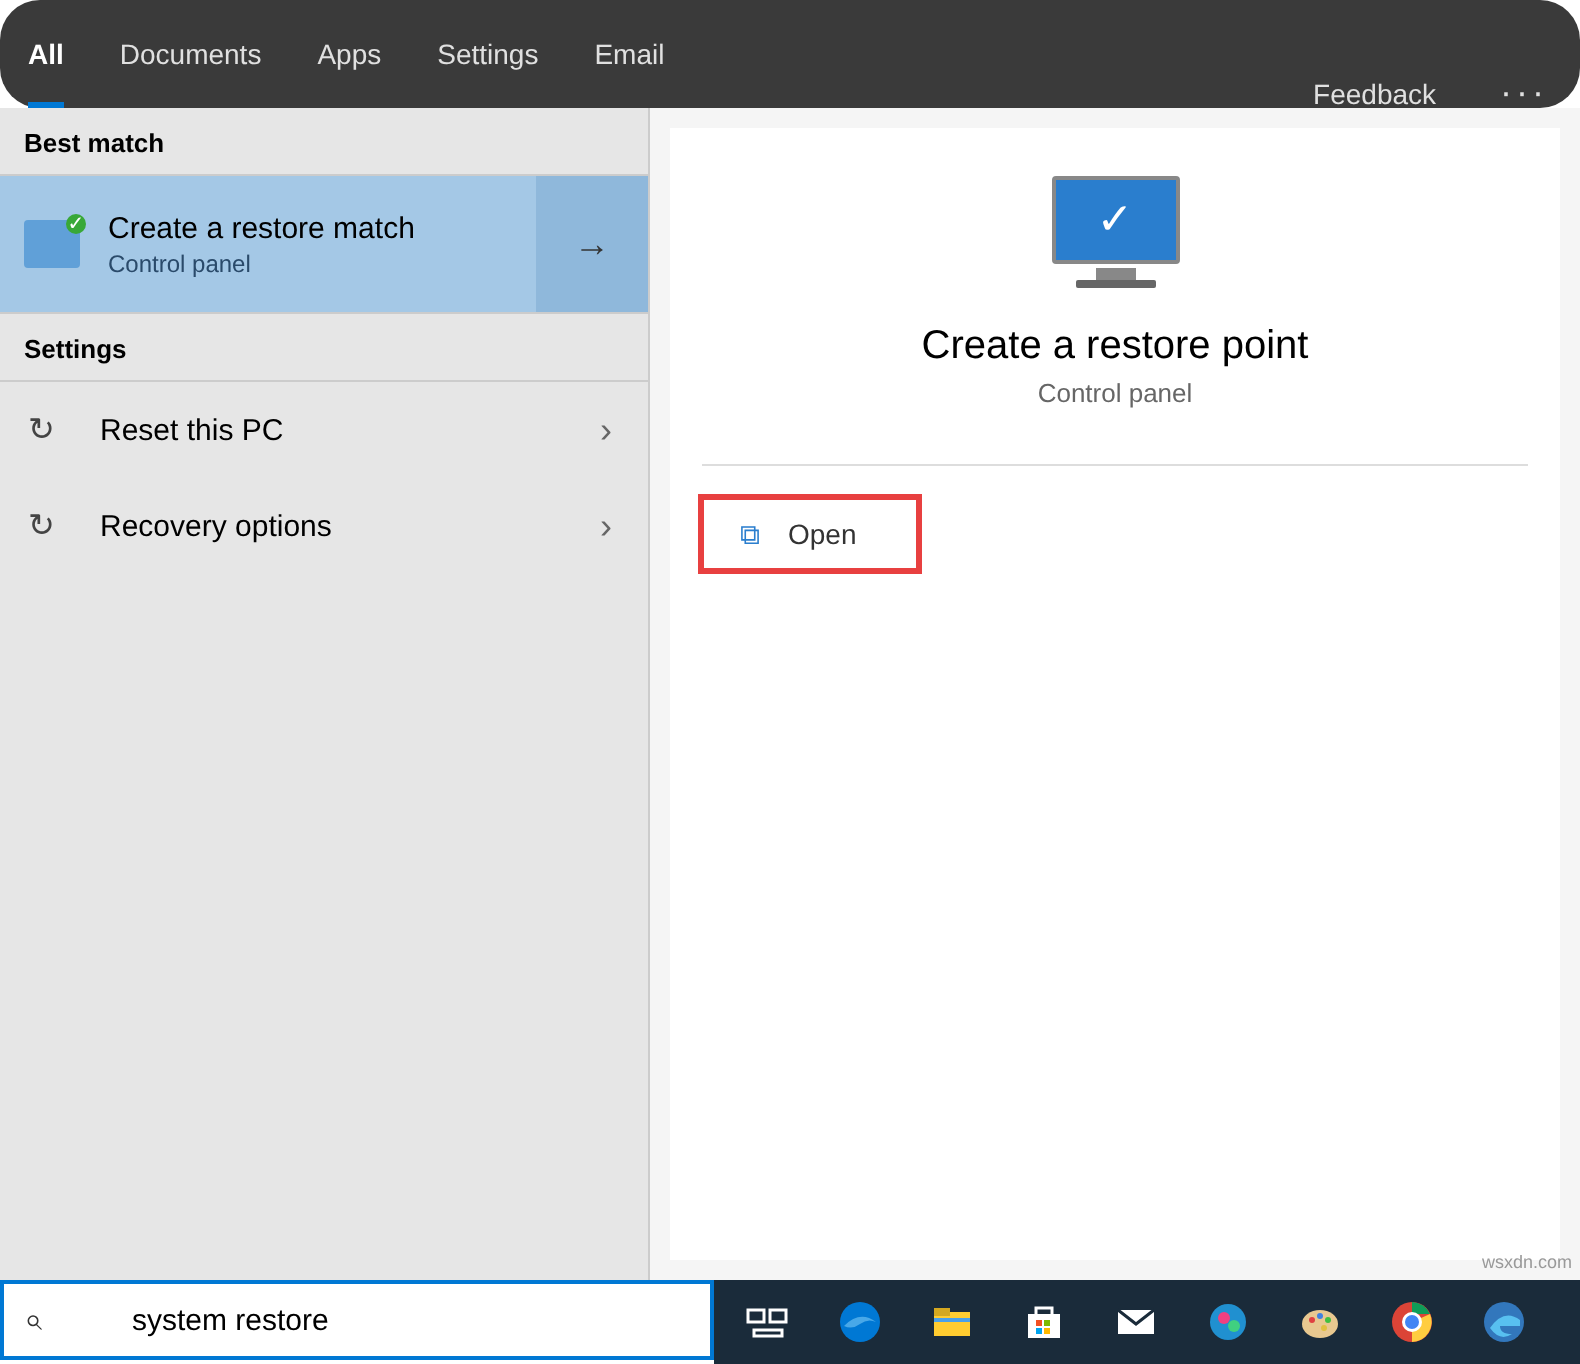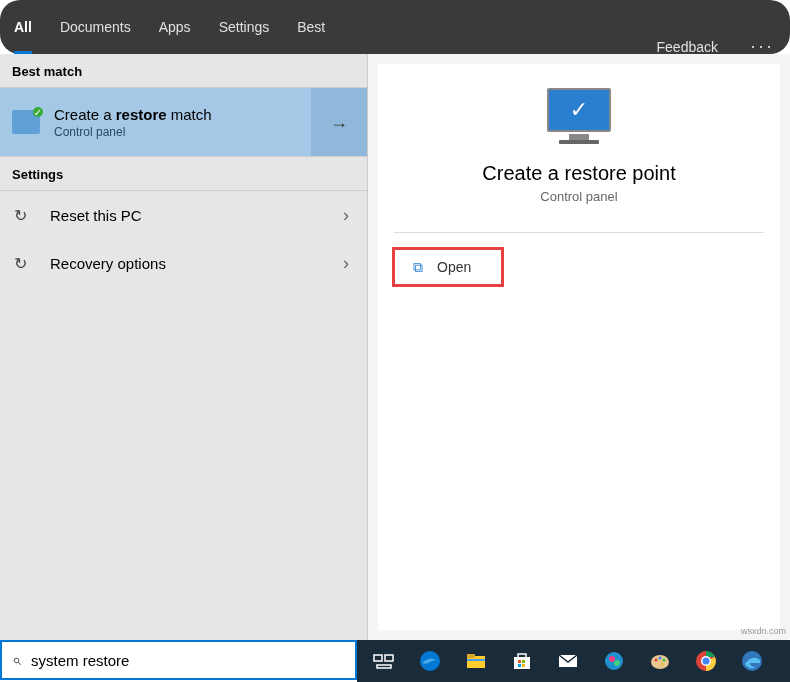--- a/index.html
+++ b/index.html
@@ -11,30 +11,30 @@
     .tab { display: flex; align-items: center; padding: 0 14px; font-size: 14px; color: #e0e0e0; cursor: pointer; position: relative; }
     .tab.active { color: #fff; font-weight: 600; }
     .tab.active::after { content:""; position:absolute; bottom:0; left:14px; right:14px; height:3px; background:#0078d4; }
     .tab .chev { margin-left:4px; font-size:10px; }
     .topbar-right { position:absolute; right:0; top:0; bottom:0; display:flex; align-items:center;margin-top:39px; }
     .feedback { font-size:14px; color:#e0e0e0; padding:0 16px; cursor:pointer; }
     .more-btn { font-size:18px; color:#e0e0e0; padding:0 16px; cursor:pointer; letter-spacing:2px; }
 
     
     .main { display:flex; height: calc(100% - 54px - 42px); }
-    .left { width: 368px; background:#e6e6e6; border-right:1px solid #ccc; }
+    .left { width: 325px; background:#e6e6e6; border-right:1px solid #ccc; }
     .right { flex:1; background:#f5f5f5; padding:10px; }
 
     .section-header { font-size:13px; font-weight:600; padding:10px 12px 8px; color:#000; background:#e6e6e6; border-bottom:1px solid #ccc; }
 
     .best-match { height:68px; background:#a4c8e6; display:flex; align-items:center; padding:0 12px; position:relative; cursor:pointer; }
     .best-match .icon-tile { width:28px; height:24px; background:#60a0d8; margin-right:14px; border-radius:2px; position:relative; }
     .best-match .icon-tile::before { content:"✓"; color:#fff; font-size:10px; position:absolute; top:-3px; right:-3px; background:#38a838; border-radius:50%; width:10px; height:10px; display:flex; align-items:center; justify-content:center; }
     .best-match .text .title { font-size:15px; color:#000; }
-    .best-match .text .title .bold { font-weight:700; }
+    .best-match .text .title .bold { font-weight:400; }
     .best-match .text .sub { font-size:12px; color:#2a4a6a; margin-top:2px; }
     .best-match .arrow-box { position:absolute; right:0; top:0; bottom:0; width:56px; background:#8fb8db; display:flex; align-items:center; justify-content:center; font-size:18px; color:#333; }
 
     .setting-row { height:48px; display:flex; align-items:center; padding:0 14px; font-size:15px; color:#000; cursor:pointer; position:relative; }
     .setting-row .icon { width:22px; margin-right:14px; font-size:16px; color:#444; }
     .setting-row .chevron { position:absolute; right:18px; color:#666; font-size:18px; font-weight:300; }
 
     
     .detail-card { background:#fff; height:100%; padding:24px 0 0; text-align:center; }
     .monitor { display:inline-block; position:relative; }
@@ -46,39 +46,39 @@
     .detail-sub { font-size:13px; color:#666; margin-top:4px; }
     .divider { height:1px; background:#ddd; margin:28px 16px 0; }
 
     .open-btn { margin:14px 0 0 14px; display:inline-flex; align-items:center; height:40px; padding:0 30px 0 18px; border:3px solid #e84040; background:#fff; cursor:pointer; font-size:14px; color:#333; }
     .open-btn .open-icon { color:#2a7ece; margin-right:14px; font-size:14px; }
 
     
     .bottombar { position:absolute; bottom:0; left:0; right:0; height:42px; display:flex; }
     .search-box { width:357px; height:40px; border:2px solid #0078d4; background:#fff; display:flex; align-items:center; padding:0 10px; }
     .search-box .search-icon { font-size:16px; color:#333; margin-right:10px; transform: scaleX(-1); }
-    .search-box input { border:none; outline:none; font-size:15px; flex:1; }
+    .search-box input { border:none; outline:none; font-size:15px; flex:1;margin-left:35px; }
     @keyframes blink { 50% { opacity:0; } }
 
     .taskbar { flex:1; background:#1a2b3a; display:flex; align-items:center; padding:0 4px; gap:0; }
     .tb-item { width:46px; height:40px; display:flex; align-items:center; justify-content:center; cursor:pointer; font-size:18px; }
     .tb-item svg { width:24px; height:24px; }
 
     .watermark { position:absolute; bottom:46px; right:4px; font-size:9px; color:#999; }
   </style>
 </head>
 <body>
 
 <div class="topbar">
   <div class="tabs">
     <div class="tab active">All</div>
     <div class="tab">Documents</div>
     <div class="tab">Apps</div>
     <div class="tab">Settings</div>
-    <div class="tab">Best</div>
+    <div class="tab">Email</div>
   </div>
   <div class="topbar-right">
     <div class="feedback">Feedback</div>
     <div class="more-btn">···</div>
   </div>
 </div>
 
 <div class="main">
 
   <div class="left">

